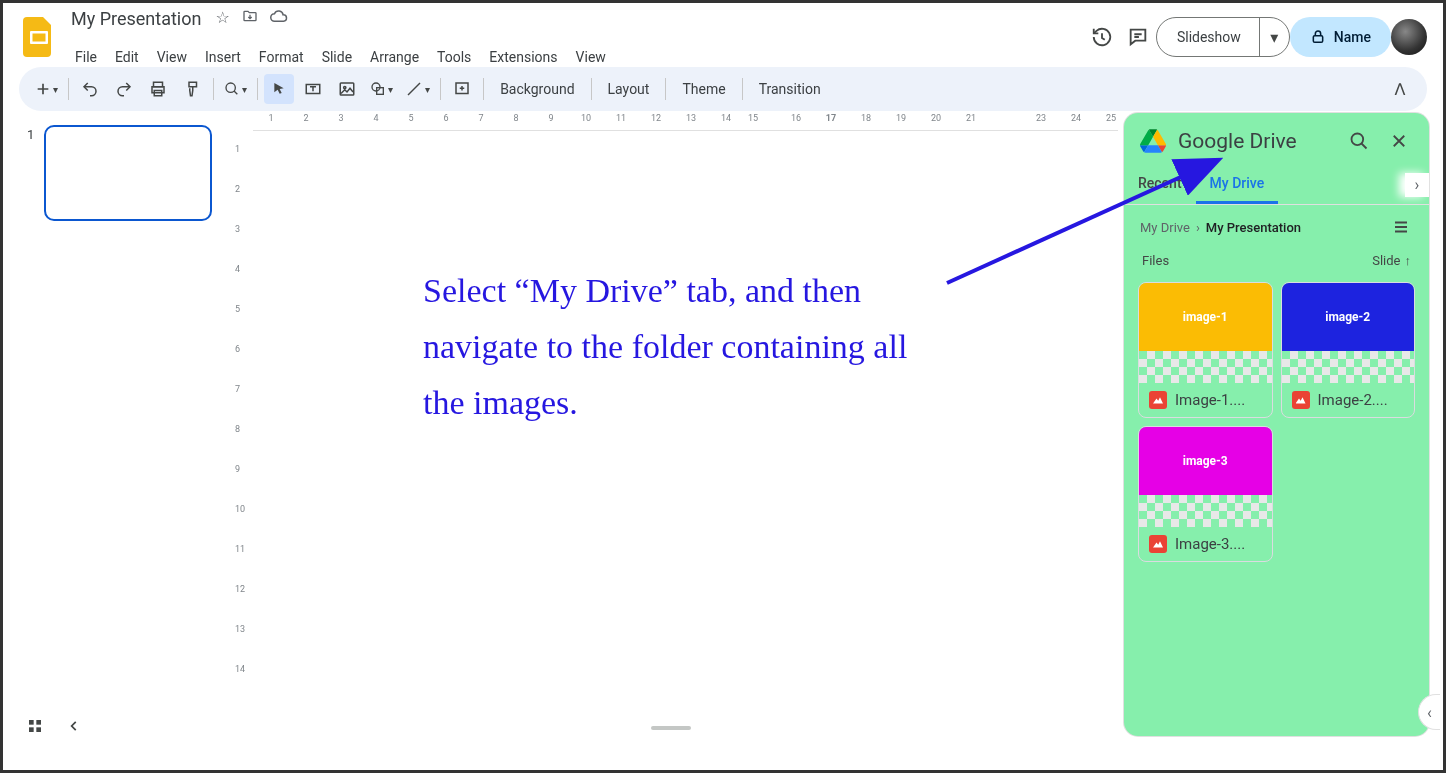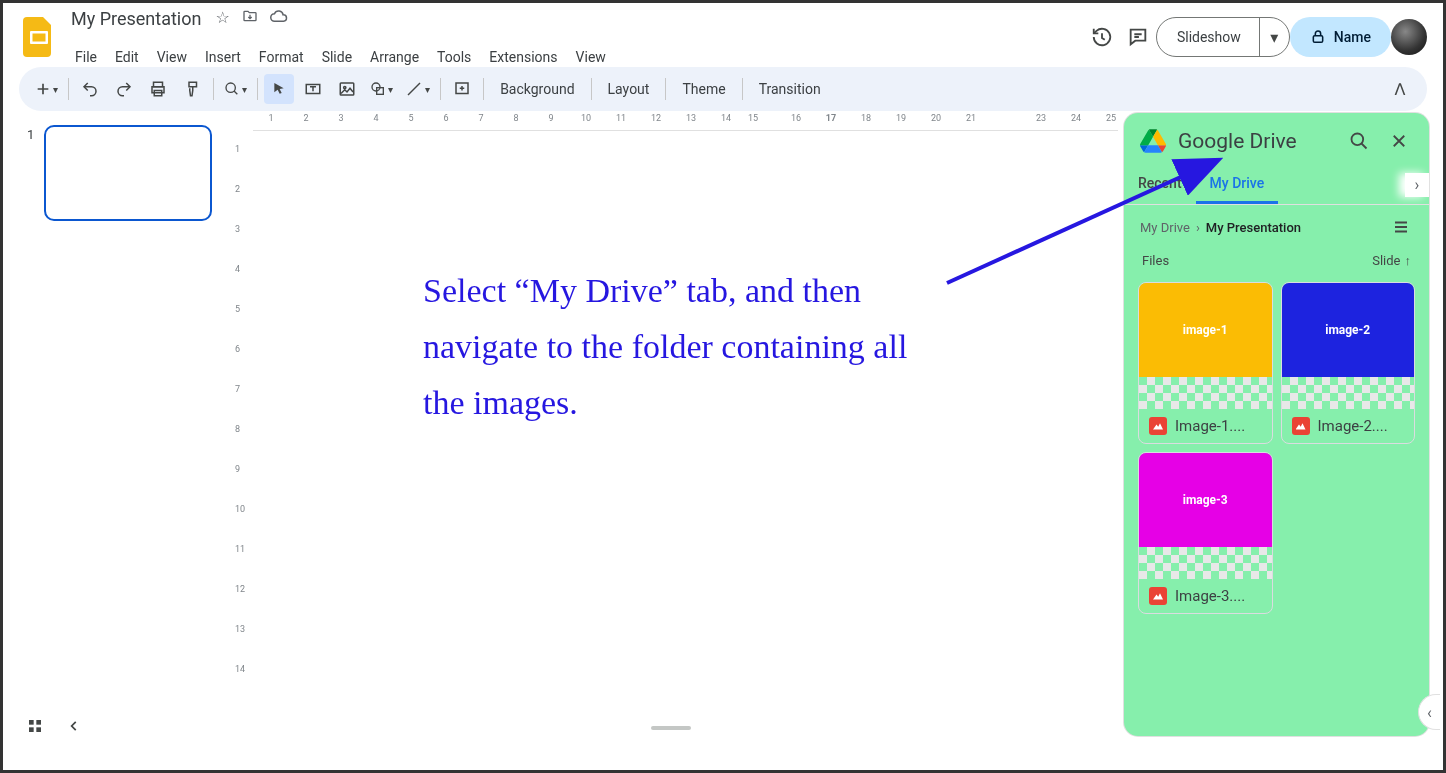--- a/index.html
+++ b/index.html
@@ -61,21 +61,21 @@
 .drive-tab { padding: 10px 14px; font-size: 14px; color: #444746; cursor: pointer; white-space: nowrap; font-weight: 500; }
 .drive-tab.active { color: #1a73e8; border-bottom: 3px solid #1a73e8; }
 .drive-tab-scroll { position: absolute; right: 0; top: 50%; transform: translateY(-50%); width: 24px; height: 24px; background: #fff; box-shadow: -6px 0 8px #fff; display: flex; align-items: center; justify-content: center; color: #5f6368; cursor: pointer; }
 .drive-crumbs { display: flex; align-items: center; padding: 10px 16px; font-size: 13px; color: #5f6368; gap: 6px; }
 .drive-crumbs .current { color: #202124; font-weight: 500; }
 .drive-crumbs .list-toggle { margin-left: auto; width: 24px; height: 24px; display: flex; align-items: center; justify-content: center; cursor: pointer; color: #444746; }
 .drive-sort { display: flex; align-items: center; justify-content: space-between; padding: 4px 18px; font-size: 13px; color: #444746; }
 .sort-right { display: flex; align-items: center; gap: 4px; cursor: pointer; }
 .drive-files { display: grid; grid-template-columns: 1fr 1fr; gap: 8px; padding: 10px 14px; }
 .file-card { border: 1px solid #dadce0; border-radius: 8px; overflow: hidden; cursor: pointer; }
-.file-preview { height: 94px; display: flex; align-items: center; justify-content: center; font-size: 12px; font-weight: 700; color: #fff; }
+.file-preview { height: 68px; display: flex; align-items: center; justify-content: center; font-size: 12px; font-weight: 700; color: #fff; }
 .file-checker { height: 32px; background-image: linear-gradient(45deg,#e8e8e8 25%,transparent 25%,transparent 75%,#e8e8e8 75%),linear-gradient(45deg,#e8e8e8 25%,transparent 25%,transparent 75%,#e8e8e8 75%); background-size: 16px 16px; background-position: 0 0, 8px 8px; }
 .file-label { display: flex; align-items: center; gap: 8px; padding: 8px 10px; font-size: 15px; color: #3c4043; }
 .img-icon { width: 18px; height: 18px; background: #ea4335; border-radius: 3px; display: flex; align-items: center; justify-content: center; flex-shrink: 0; }
 .img-icon::after { content: ''; width: 10px; height: 7px; background: #fff; clip-path: polygon(0 100%, 35% 30%, 52% 60%, 70% 10%, 100% 100%); }
 
 .show-side-panel { position: absolute; right: 3px; bottom: 40px; width: 22px; height: 36px; background: #fff; border: 1px solid #e0e0e0; border-right: none; border-radius: 18px 0 0 18px; display: flex; align-items: center; justify-content: center; color: #5f6368; cursor: pointer; }
 .canvas-resizer { position: absolute; bottom: 20px; left: 50%; width: 40px; height: 4px; background: #c4c7c5; border-radius: 2px; transform: translateX(-50%); }
 </style>
 </head>
 <body>

